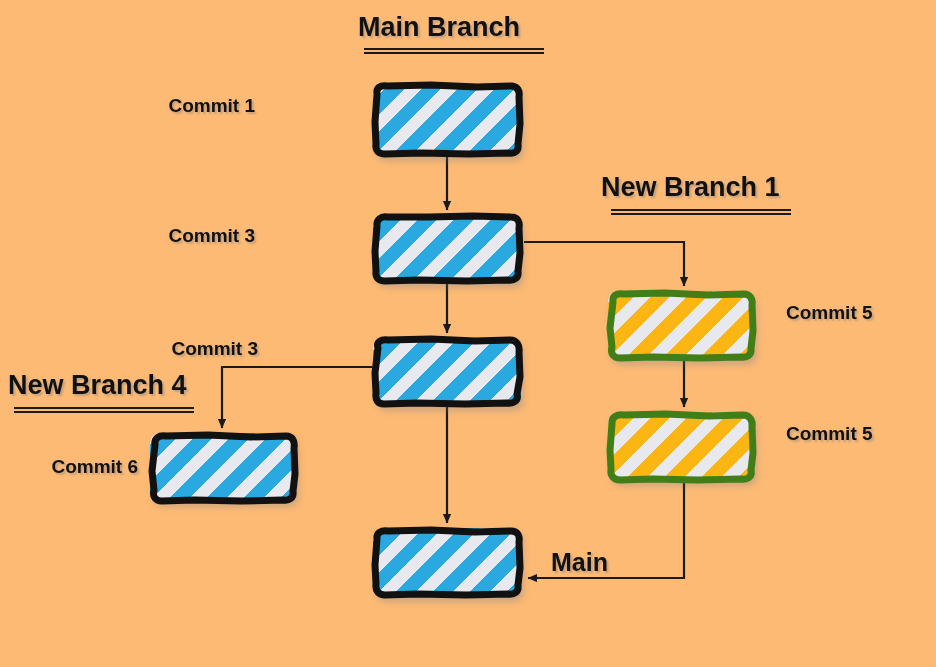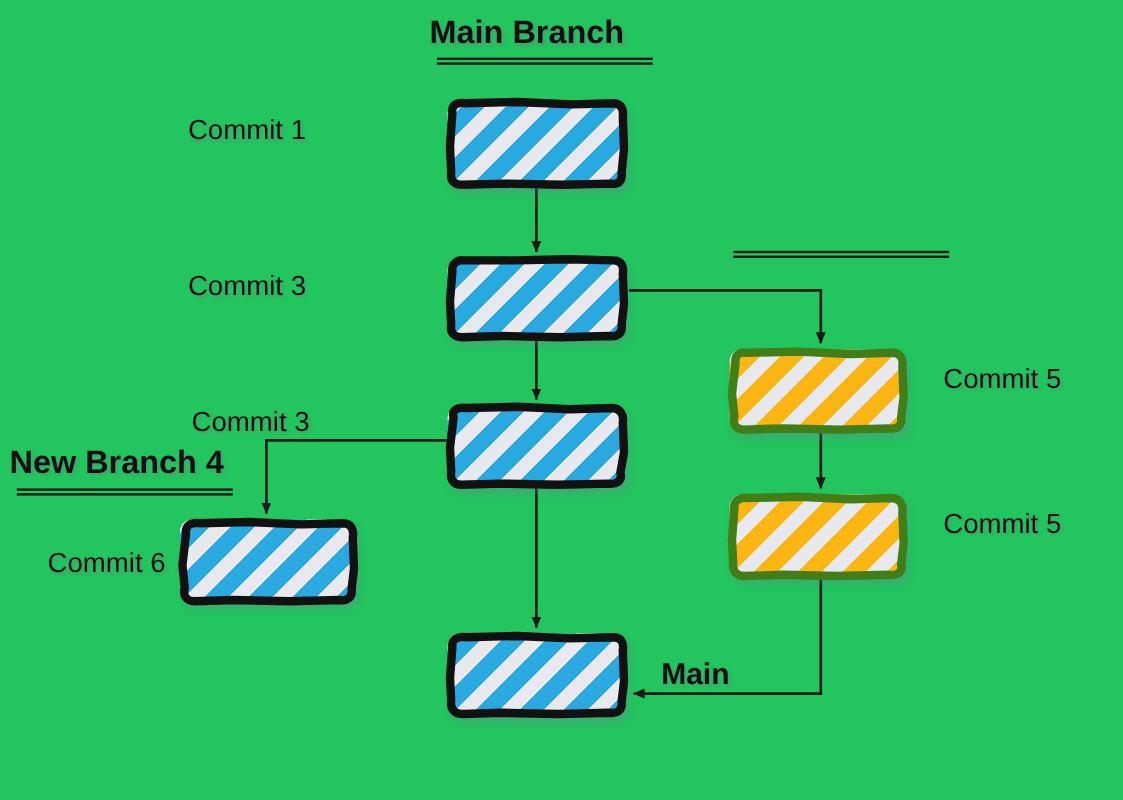--- a/index.html
+++ b/index.html
@@ -7,21 +7,21 @@
     padding: 0;
     background: #edf3fc;
   }
   body {
     font-family: "Liberation Sans", sans-serif;
   }
   #canvas {
     position: relative;
     width: 936px;
     height: 667px;
-    background: #22c55e;
+    background: #fdba74;
     overflow: hidden;
   }
   #svg-layer {
     position: absolute;
     left: 0;
     top: 0;
     width: 936px;
     height: 667px;
   }
 
@@ -37,22 +37,22 @@
   }
   .branch-rule {
     position: absolute;
     height: 6px;
     border-top: 2px solid #1a1a1a;
     border-bottom: 2px solid #1a1a1a;
     box-sizing: border-box;
   }
   .commit-label {
     position: absolute;
-    font-size: 23px;
-    font-weight: normal;
+    font-size: 19px;
+    font-weight: bold;
     color: #111111;
     white-space: nowrap;
     text-shadow: 2px 2px 2px rgba(110,120,140,0.40);
   }
   .merge-label {
     position: absolute;
     font-size: 25px;
     font-weight: bold;
     color: #111111;
     white-space: nowrap;
@@ -119,20 +119,21 @@
     <path d="M684,361 L684,407" stroke="#1a1a1a" stroke-width="2.2" fill="none" marker-end="url(#arrow)"></path>
 
     <path d="M372,367 L222,367 L222,428" stroke="#1a1a1a" stroke-width="2.2" fill="none" marker-end="url(#arrow)"></path>
 
     <path d="M684,482 L684,578 L528,578" stroke="#1a1a1a" stroke-width="2.2" fill="none" marker-end="url(#arrow-left)"></path>
   </svg>
 
   <div class="branch-title" style="left:358px; top:12px;">Main Branch</div>
   <div class="branch-rule" style="left:364px; top:48px; width:180px;"></div>
 
+  <div class="branch-title" style="left:601px; top:172px;">New Branch 1</div>
   <div class="branch-rule" style="left:611px; top:209px; width:180px;"></div>
 
   <div class="branch-title" style="left:8px; top:370px;">New Branch 4</div>
   <div class="branch-rule" style="left:14px; top:407px; width:180px;"></div>
 
   <div class="commit-box blue" style="left:373px; top:84px; width:148px; height:72px;">
     <div class="fill"></div>
     <svg class="stroke" width="148" height="72" viewBox="0 0 148 72">
       <path d="M4,10 C3,4 7,1 14,2 L58,1 L104,3 L139,2 C145,3 147,7 146,13
                L147,40 L145,60 C146,67 142,70 136,69 L96,70 L48,69 L12,70

